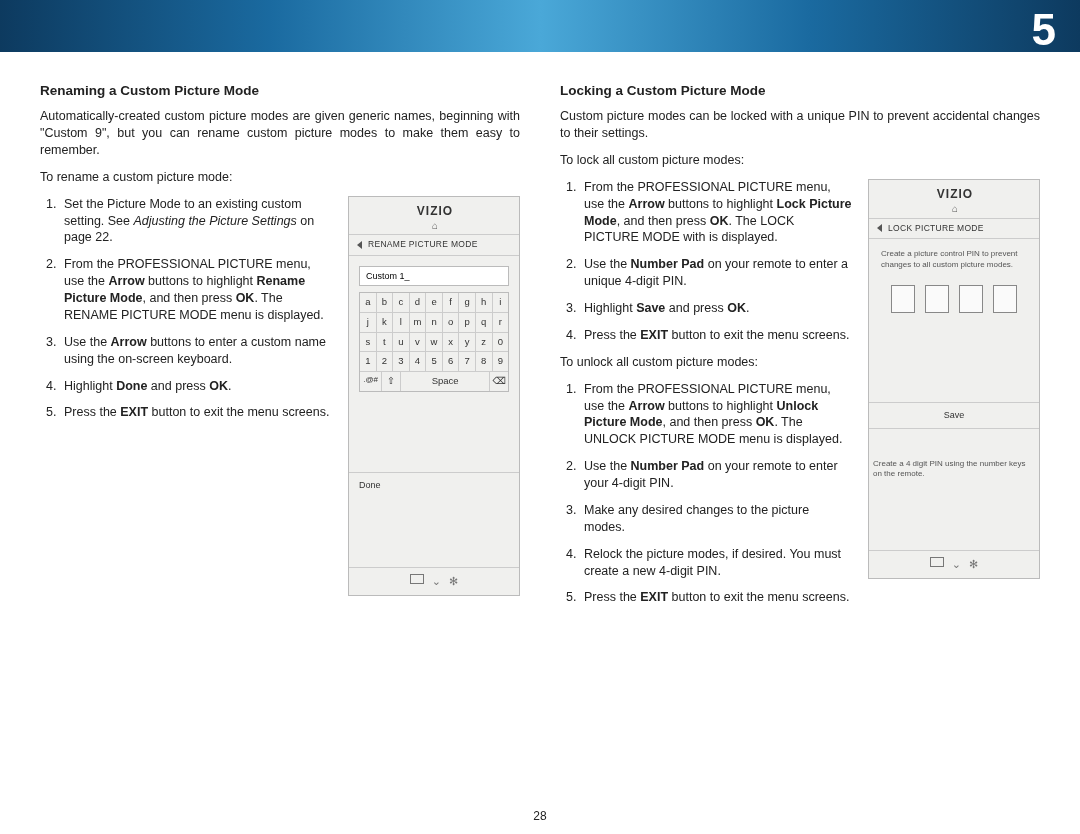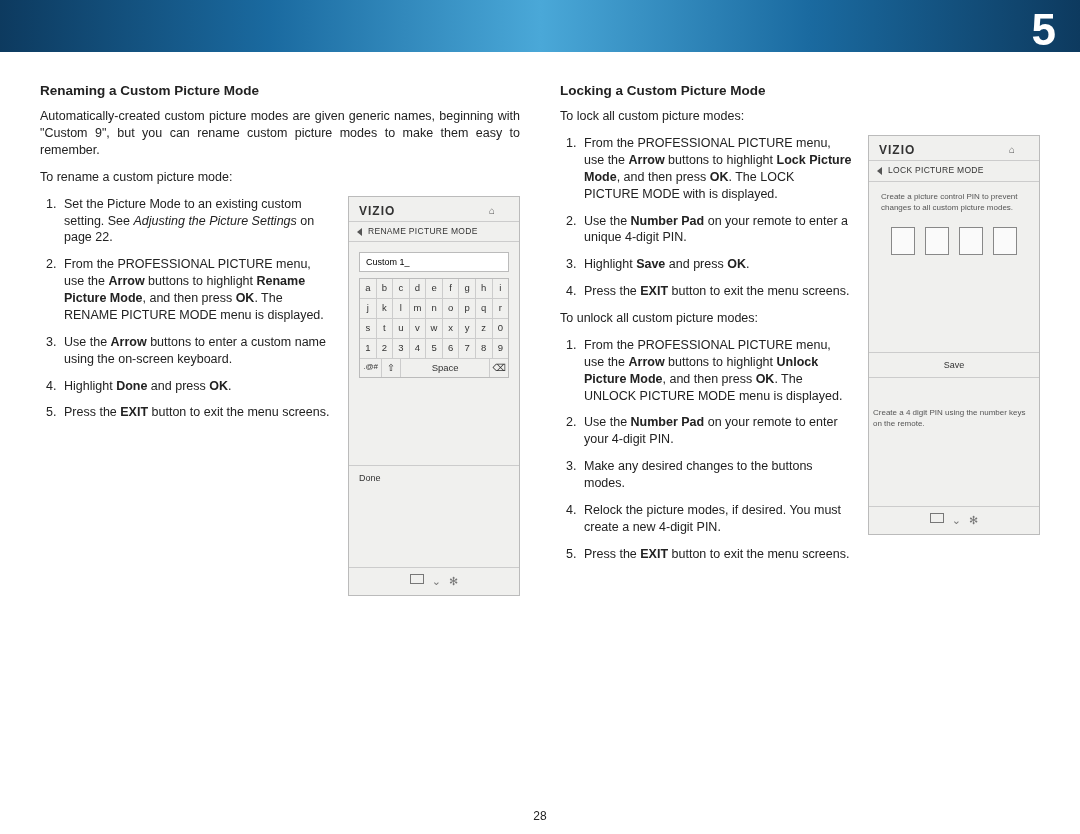--- a/index.html
+++ b/index.html
@@ -55,21 +55,22 @@
     font-size: 9px;
     color: #333;
     display: flex;
     flex-direction: column;
     min-height: 400px;
   }
   .osd-titlebar {
     display: flex;
     align-items: center;
     justify-content: space-between;
-    padding: 6px 24px 2px 10px;
+    padding: 6px 8px 2px 10px;
+    flex-direction: column;
   }
   .osd-brand {
     font-weight: 700;
     font-size: 12px;
     letter-spacing: 1px;
   }
   .osd-subhead {
     display: flex;
     align-items: center;
     gap: 6px;
@@ -265,20 +266,21 @@
           <span class="icon-box"></span>
           <span class="icon-chev">⌄</span>
           <span class="icon-gear">✻</span>
         </div>
       </div>
     </div>
   </div>
 
   <div class="col">
     <h3>Locking a Custom Picture Mode</h3>
+    <p class="justify">Custom picture modes can be locked with a unique PIN to prevent accidental changes to their settings.</p>
     <p>To lock all custom picture modes:</p>
 
     <div class="flowwrap">
       <div class="text">
         <ol>
           <li>
             <span>From the PROFESSIONAL PICTURE menu, use the </span><b>Arrow</b><span> buttons to highlight </span><b>Lock Picture Mode</b><span>, and then press </span><b>OK</b><span>. The LOCK PICTURE MODE with is displayed.</span>
           </li>
           <li>
             <span>Use the </span><b>Number Pad</b><span> on your remote to enter a unique 4-digit PIN.</span>
@@ -293,21 +295,21 @@
 
         <p>To unlock all custom picture modes:</p>
 
         <ol>
           <li>
             <span>From the PROFESSIONAL PICTURE menu, use the </span><b>Arrow</b><span> buttons to highlight </span><b>Unlock Picture Mode</b><span>, and then press </span><b>OK</b><span>. The UNLOCK PICTURE MODE menu is displayed.</span>
           </li>
           <li>
             <span>Use the </span><b>Number Pad</b><span> on your remote to enter your 4-digit PIN.</span>
           </li>
-          <li>Make any desired changes to the buttons modes.</li>
+          <li>Make any desired changes to the picture modes.</li>
           <li>Relock the picture modes, if desired. You must create a new 4-digit PIN.</li>
           <li>
             <span>Press the </span><b>EXIT</b><span> button to exit the menu screens.</span>
           </li>
         </ol>
       </div>
 
       <div class="osd">
         <div class="osd-titlebar">
           <span class="osd-brand">VIZIO</span>

